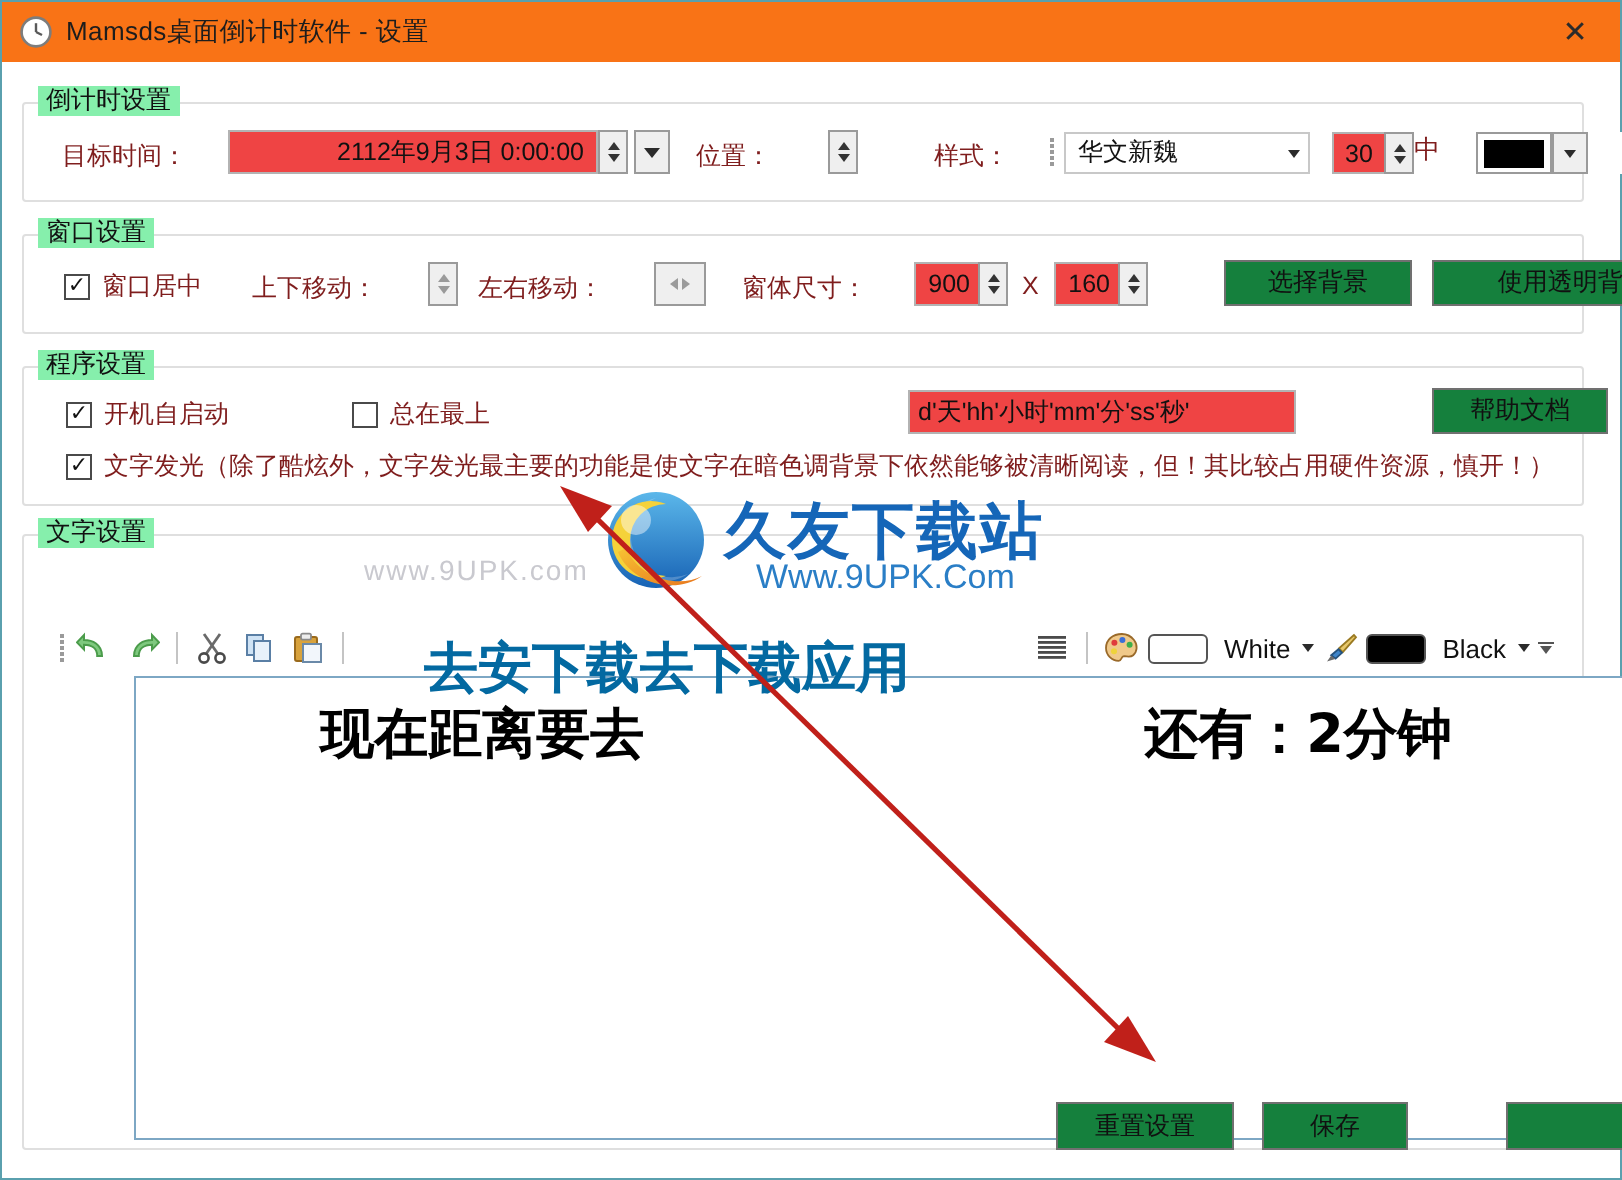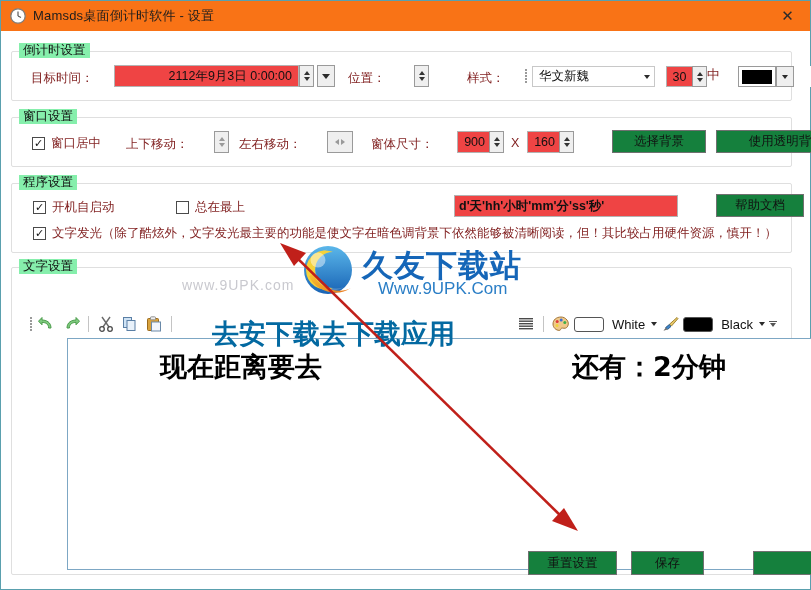--- a/index.html
+++ b/index.html
@@ -298,21 +298,21 @@
         <div class="cbx" style="position:absolute;left:22px;top:4px;">
           <span class="box">✓</span>
           <span class="lbl">开机自启动</span>
         </div>
 
         <div class="cbx" style="position:absolute;left:165px;top:4px;">
           <span class="box"></span>
           <span class="lbl">总在最上</span>
         </div>
 
-        <div class="tbox" style="position:absolute;left:443px;top:0;width:224px;font-weight:bold;">d'天'hh'小时'mm'分'ss'秒'</div>
+        <div class="tbox" style="position:absolute;left:443px;top:0;width:194px;">d'天'hh'小时'mm'分'ss'秒'</div>
 
         <div class="btn" style="position:absolute;left:705px;top:-1px;width:88px;">帮助文档</div>
 
         <div class="cbx" style="position:absolute;left:22px;top:30px;">
           <span class="box">✓</span>
           <span class="lbl" style="font-size:12.5px;">文字发光（除了酷炫外，文字发光最主要的功能是使文字在暗色调背景下依然能够被清晰阅读，但！其比较占用硬件资源，慎开！）</span>
         </div>
       </div>
     </div>
 

